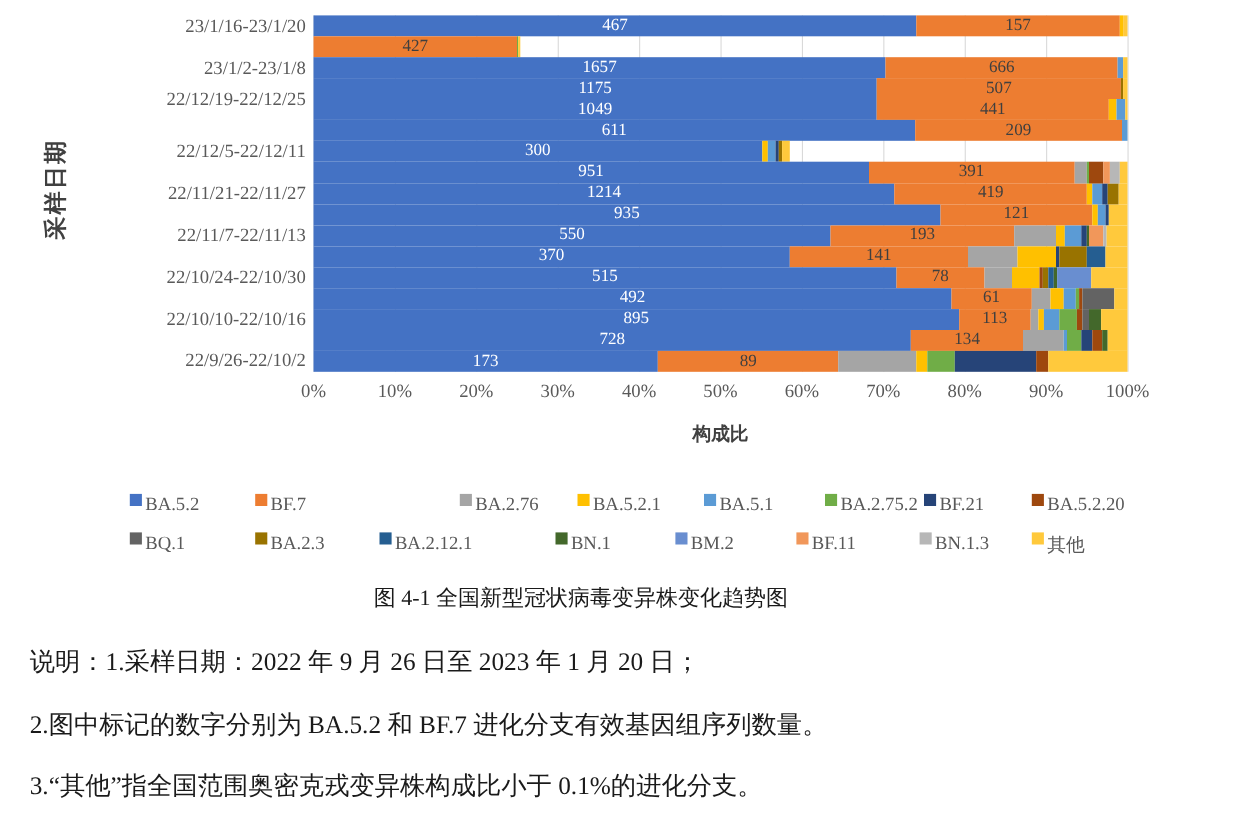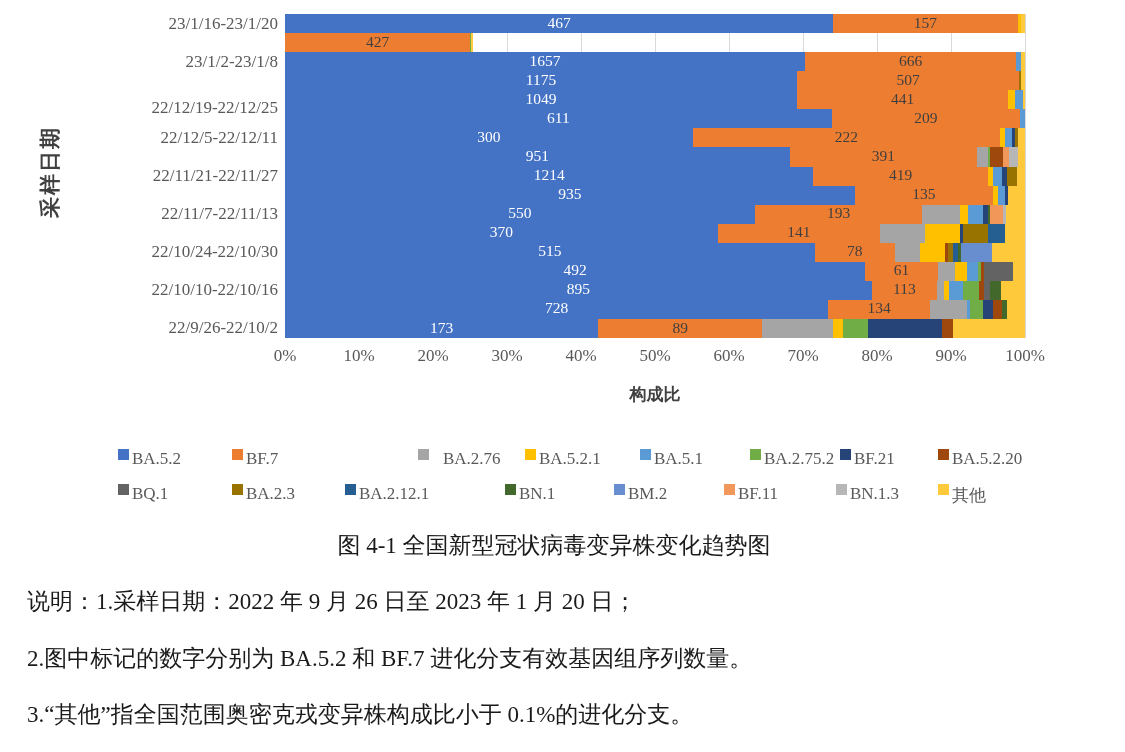--- a/index.html
+++ b/index.html
@@ -26,22 +26,22 @@
   .xtick{position:absolute;top:346px;transform:translateX(-50%);font-size:17px;color:#595959;}
   #x-title{position:absolute;left:655px;top:383px;transform:translateX(-50%);
            font-size:17px;font-weight:bold;color:#404040;
            font-family:"Liberation Sans","DejaVu Sans",sans-serif;}
 
   
   .legend-item{position:absolute;display:flex;font-size:17px;color:#595959;}
   .swatch{width:11px;height:11px;display:inline-block;margin-right:3px;flex:none;}
 
   
-  #caption{position:absolute;left:554px;top:530px;transform:translateX(-50%);
-           font-size:23px;color:#1a1a1a;white-space:nowrap;}
+  #caption{position:absolute;left:528px;top:530px;transform:translateX(-50%);
+           font-size:20px;color:#1a1a1a;white-space:nowrap;}
   .note{position:absolute;left:27px;font-size:23px;color:#1a1a1a;white-space:nowrap;}
   #note1{top:586px;}
   #note2{top:643px;}
   #note3{top:699px;}
 </style>
 </head>
 <body>
 
 <div id="page">
 
@@ -116,23 +116,20 @@
           </div>
           <div class="seg" style="width: 25.4%; background: rgb(237, 125, 49);">
             <span class="val on-orange">209</span>
           </div>
           <div class="seg" style="width: 0.7%; background: rgb(91, 155, 213);"></div>
         </div>
         <div class="bar-row">
           <div class="seg" style="width: 55.1%; background: rgb(68, 114, 196);">
             <span class="val on-blue">300</span>
           </div>
-          <div class="seg" style="width: 41.5%; background: rgb(237, 125, 49);">
-            <span class="val on-orange">222</span>
-          </div>
           <div class="seg" style="width: 0.7%; background: rgb(255, 192, 0);"></div>
           <div class="seg" style="width: 0.9%; background: rgb(91, 155, 213);"></div>
           <div class="seg" style="width: 0.5%; background: rgb(38, 68, 120);"></div>
           <div class="seg" style="width: 0.4%; background: rgb(153, 115, 0);"></div>
           <div class="seg" style="width: 0.9%; background: rgb(255, 201, 60);"></div>
         </div>
         <div class="bar-row">
           <div class="seg" style="width: 68.2%; background: rgb(68, 114, 196);">
             <span class="val on-blue">951</span>
           </div>
@@ -157,21 +154,21 @@
           <div class="seg" style="width: 1.2%; background: rgb(91, 155, 213);"></div>
           <div class="seg" style="width: 0.7%; background: rgb(38, 68, 120);"></div>
           <div class="seg" style="width: 1.3%; background: rgb(153, 115, 0);"></div>
           <div class="seg" style="width: 1.1%; background: rgb(255, 201, 60);"></div>
         </div>
         <div class="bar-row">
           <div class="seg" style="width: 77%; background: rgb(68, 114, 196);">
             <span class="val on-blue">935</span>
           </div>
           <div class="seg" style="width: 18.7%; background: rgb(237, 125, 49);">
-            <span class="val on-orange">135</span>
+            <span class="val on-orange">121</span>
           </div>
           <div class="seg" style="width: 0.6%; background: rgb(255, 192, 0);"></div>
           <div class="seg" style="width: 1%; background: rgb(91, 155, 213);"></div>
           <div class="seg" style="width: 0.4%; background: rgb(38, 68, 120);"></div>
           <div class="seg" style="width: 2.3%; background: rgb(255, 201, 60);"></div>
         </div>
         <div class="bar-row">
           <div class="seg" style="width: 63.5%; background: rgb(68, 114, 196);">
             <span class="val on-blue">550</span>
           </div>
@@ -276,21 +273,21 @@
           <div class="seg" style="width: 10%; background: rgb(38, 68, 120);"></div>
           <div class="seg" style="width: 1.5%; background: rgb(158, 72, 14);"></div>
           <div class="seg" style="width: 9.7%; background: rgb(255, 201, 60);"></div>
         </div>
       </div>
   </div>
 
   <div id="ylabs">
       <div class="ylab" style="top: 23.5294px;">23/1/16-23/1/20</div>
       <div class="ylab" style="top: 61.6471px;">23/1/2-23/1/8</div>
-      <div class="ylab" style="top: 108px; text-align: right;">22/12/19-22/12/25</div>
+      <div class="ylab" style="top: 90px; text-align: right;">22/12/19-22/12/25</div>
       <div class="ylab" style="top: 137.882px;">22/12/5-22/12/11</div>
       <div class="ylab" style="top: 176px;">22/11/21-22/11/27</div>
       <div class="ylab" style="top: 214.118px; text-align: right;">22/11/7-22/11/13</div>
       <div class="ylab" style="top: 252.235px;">22/10/24-22/10/30</div>
       <div class="ylab" style="top: 290.353px;">22/10/10-22/10/16</div>
       <div class="ylab" style="top: 328.471px;">22/9/26-22/10/2</div>
     </div>
   <div id="xticks">
       <div class="xtick" style="left: 285px;">0%</div>
       <div class="xtick" style="left: 359px;">10%</div>
@@ -309,21 +306,21 @@
 
   <div id="legend">
       <div class="legend-item" style="left: 118px; top: 449px;">
         <span class="swatch" style="background: rgb(68, 114, 196);"></span>
         <span>BA.5.2</span>
       </div>
       <div class="legend-item" style="left: 232px; top: 449px;">
         <span class="swatch" style="background: rgb(237, 125, 49);"></span>
         <span>BF.7</span>
       </div>
-      <div class="legend-item" style="left: 418px; top: 449px; gap: 11px;">
+      <div class="legend-item" style="left: 418px; top: 449px;">
         <span class="swatch" style="background: rgb(165, 165, 165);"></span>
         <span>BA.2.76</span>
       </div>
       <div class="legend-item" style="left: 525px; top: 449px;">
         <span class="swatch" style="background: rgb(255, 192, 0);"></span>
         <span>BA.5.2.1</span>
       </div>
       <div class="legend-item" style="left: 640px; top: 449px;">
         <span class="swatch" style="background: rgb(91, 155, 213);"></span>
         <span>BA.5.1</span>

